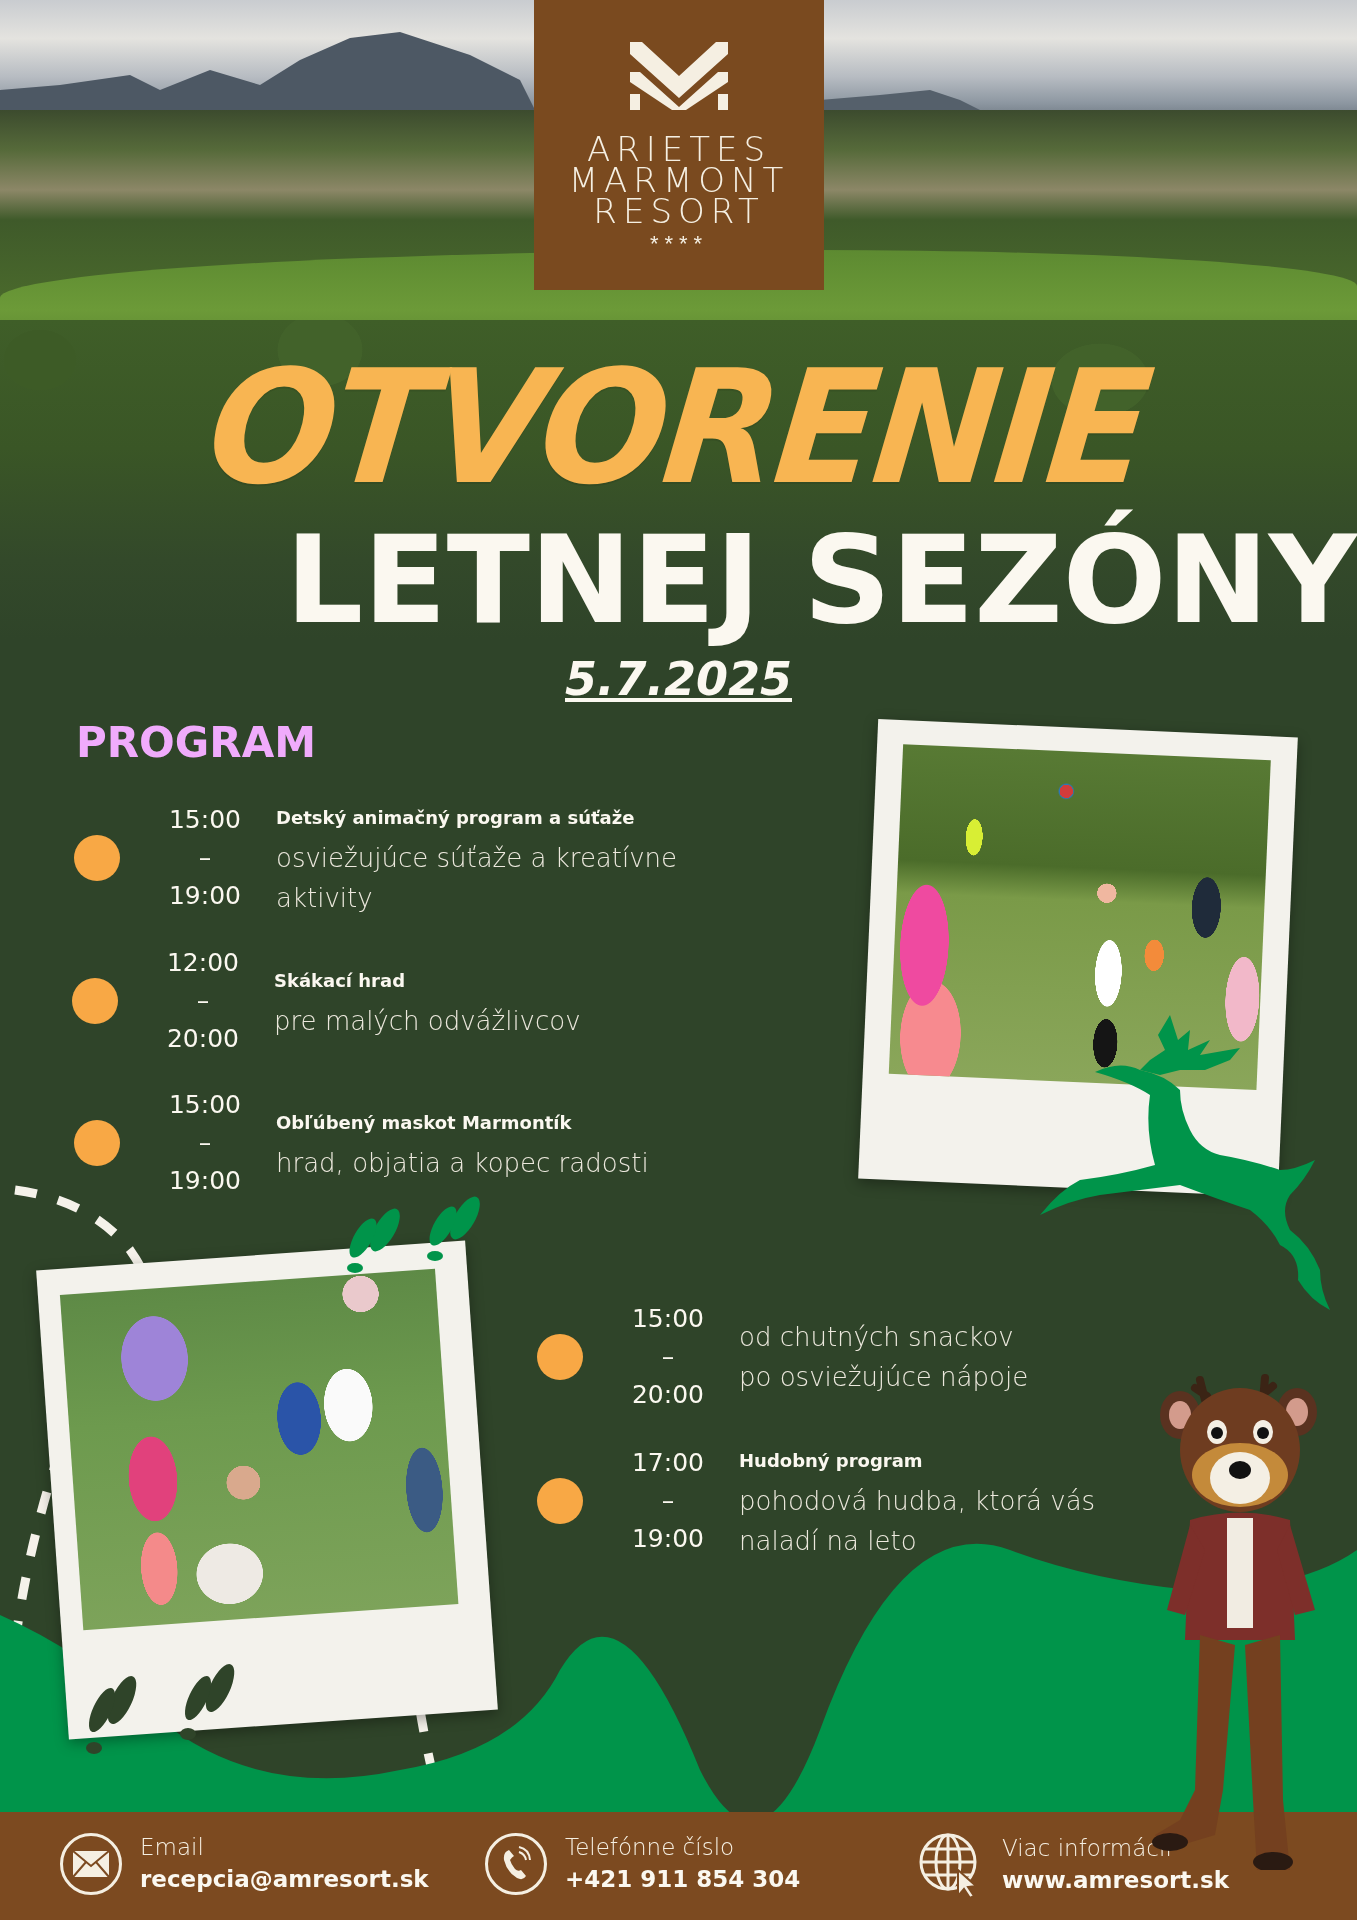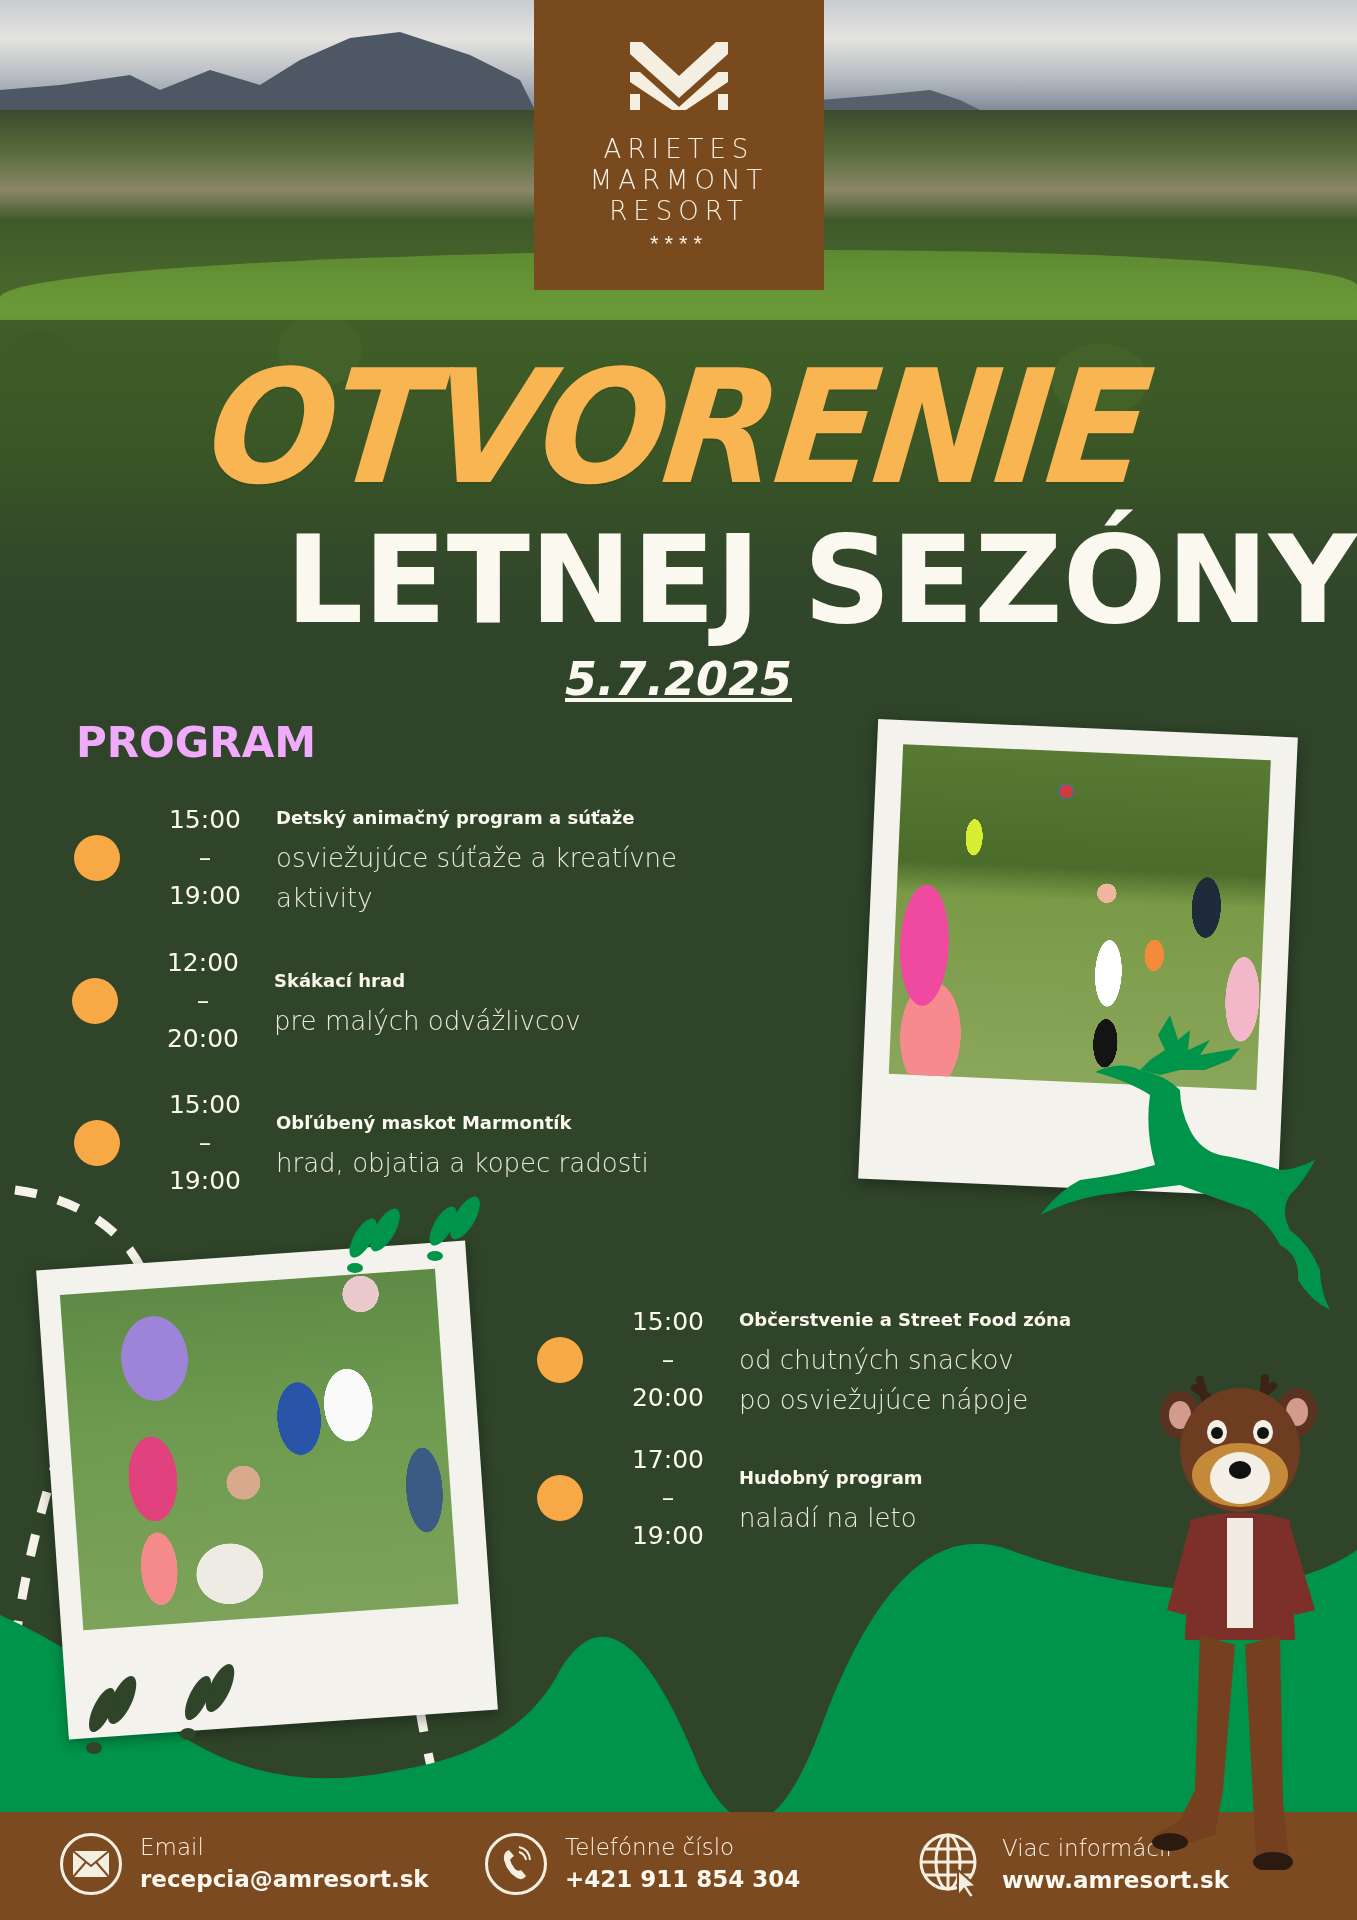--- a/index.html
+++ b/index.html
@@ -14,21 +14,21 @@
   .hero .meadow { position: absolute; left: 0; top: 250px; width: 100%; height: 120px; background: linear-gradient(180deg, #5d8a31 0%, #6c9a38 50%, #567d2f 100%); border-radius: 60% 40% 0 0 / 40% 30% 0 0; }
   .hero .forest { position: absolute; left: 0; top: 320px; width: 100%; height: 320px; background:
       radial-gradient(ellipse 60px 50px at 40px 40px, #3d5b26 60%, transparent 61%),
       radial-gradient(ellipse 70px 60px at 320px 30px, #42622a 60%, transparent 61%),
       radial-gradient(ellipse 80px 60px at 1100px 60px, #42622a 60%, transparent 61%),
       linear-gradient(180deg, #3f5e28 0%, #3a5626 40%, #33492a 75%, #2f4429 100%); }
 
   
   .logo { position: absolute; left: 534px; top: 0; width: 290px; height: 290px; background: #7a4a1f; display: flex; flex-direction: column; align-items: center; }
   .logo svg { margin-top: 42px; }
-  .logo .brand { margin-top: 24px; text-align: center; font-family: "DejaVu Sans", sans-serif; font-weight: 300; font-size: 26px; letter-spacing: 6px; line-height: 31px; color: #f5efe2; }
+  .logo .brand { margin-top: 24px; text-align: center; font-family: "DejaVu Sans", sans-serif; font-weight: 300; font-size: 34px; letter-spacing: 6px; line-height: 31px; color: #f5efe2; }
   .logo .stars { font-size: 22px; letter-spacing: 6px; margin-top: 4px; color: #f5efe2; }
 
   
   .headline-script { position: absolute; left: 0; top: 340px; width: 100%; text-align: center; font-family: "DejaVu Sans", sans-serif; font-style: italic; font-weight: bold; font-size: 150px; color: #f8b552; letter-spacing: -4px; transform: skewX(-6deg) scaleY(1.05); text-shadow: 0 2px 0 rgba(0,0,0,0.08); }
   .headline-block { position: absolute; left: 0; top: 520px; width: 100%; text-align: right; font-family: "DejaVu Sans", sans-serif; font-weight: bold; font-size: 122px; color: #fbf8f0; letter-spacing: 0px; line-height: 120px; }
   .date { position: absolute; left: 0; top: 652px; width: 100%; text-align: center; font-family: "DejaVu Sans", sans-serif; font-style: italic; font-weight: bold; font-size: 46px; color: #fbf8f0; text-decoration: underline; }
 
   .program-title { position: absolute; left: 76px; top: 718px; font-family: "DejaVu Sans", sans-serif; font-weight: bold; font-size: 42px; color: #f0abfc; }
 
   
@@ -208,35 +208,35 @@
 </svg>
 
 <div class="item" style="left:537px; top:1300px;">
   <span class="dot"></span>
   <div class="time">
     <div>15:00</div>
     <div>–</div>
     <div>20:00</div>
   </div>
   <div class="text">
-    <div class="title">Občerstvenie a Street Food zóna</div>
     <div class="desc">od chutných snackov</div>
     <div class="desc">po osviežujúce nápoje</div>
   </div>
 </div>
 
 <div class="item" style="left:537px; top:1441px;">
   <span class="dot"></span>
   <div class="time">
     <div>17:00</div>
     <div>–</div>
     <div>19:00</div>
   </div>
   <div class="text">
     <div class="title">Hudobný program</div>
+    <div class="desc">pohodová hudba, ktorá vás</div>
     <div class="desc">naladí na leto</div>
   </div>
 </div>
 
 <div class="footer">
   <div class="contact" style="left:60px;">
     <div class="icon-circle">
       <svg width="38" height="28" viewBox="0 0 38 28">
           <rect x="1" y="1" width="36" height="26" fill="#f5efe2"></rect>
           <path d="M1,1 L19,16 L37,1" stroke="#7c4a20" stroke-width="2" fill="none"></path>

